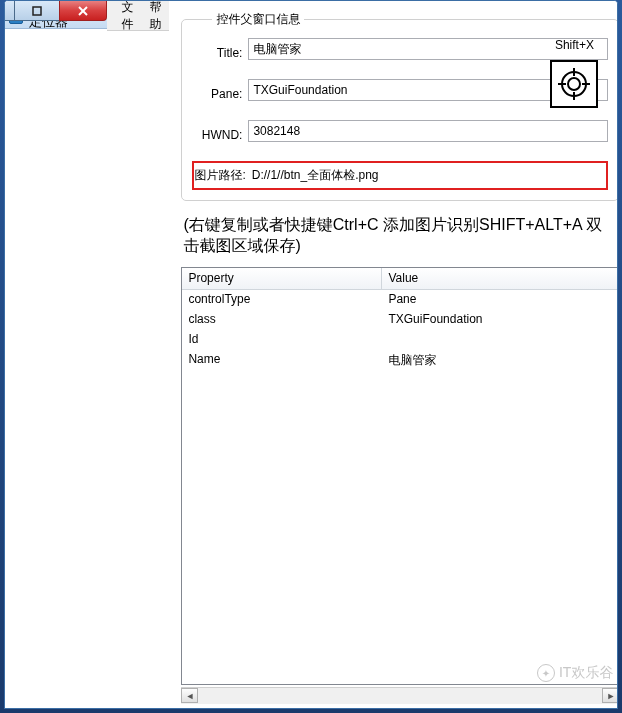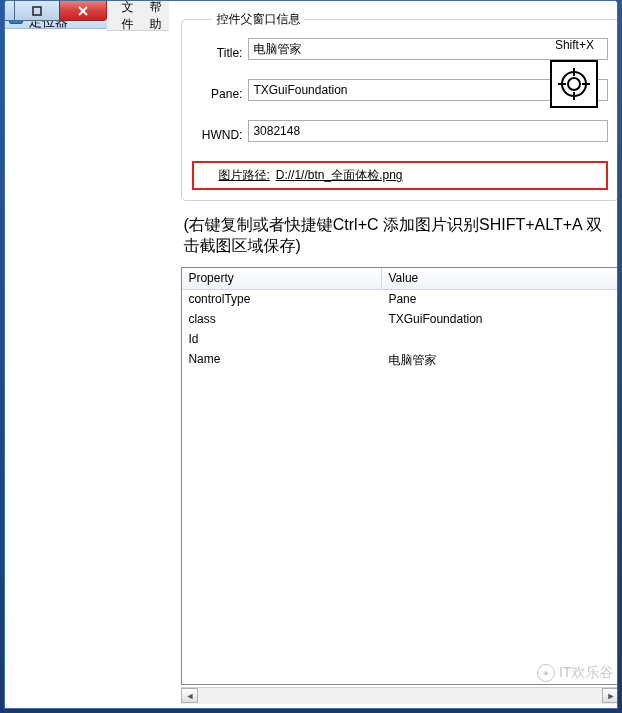--- a/index.html
+++ b/index.html
@@ -107,25 +107,24 @@
   .form-input {
     flex: 0 0 360px;
     height: 22px;
     border: 1px solid #abadb3;
     padding: 2px 4px;
     font-size: 12px;
     font-family: inherit;
   }
   .redbox {
     border: 2px solid #e02020;
-    padding: 4px 24px;
+    padding: 4px 0;
     display: flex;
     align-items: flex-start;
     margin-top: 2px;
-    text-decoration: underline;
   }
   .shift-area {
     position: absolute;
     right: 20px;
     top: 18px;
     text-align: center;
   }
   .shift-label { margin-bottom: 8px; }
   .shift-icon {
     width: 48px; height: 48px;

